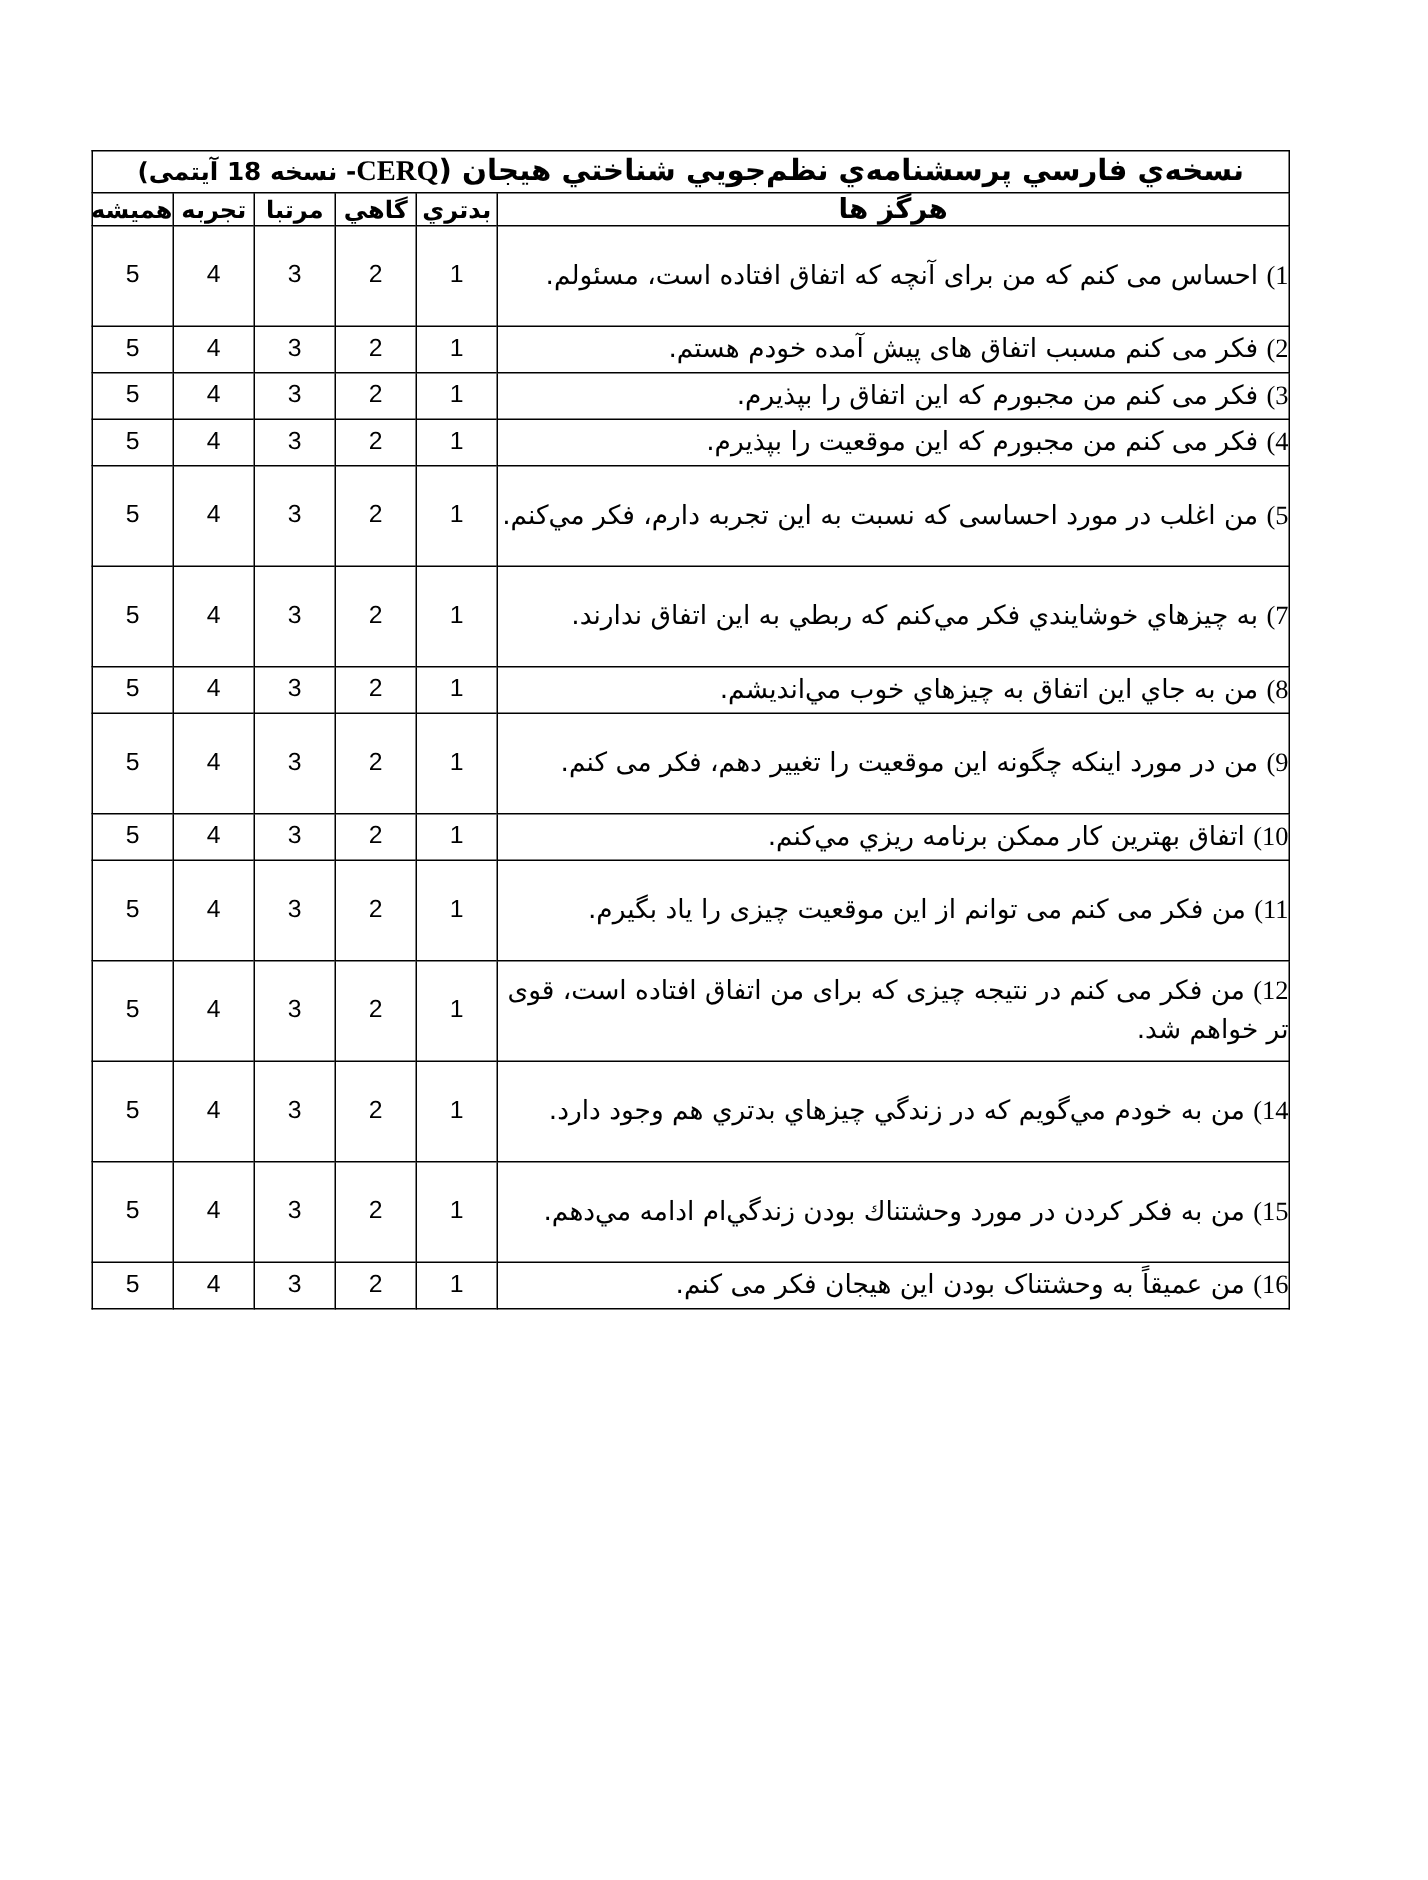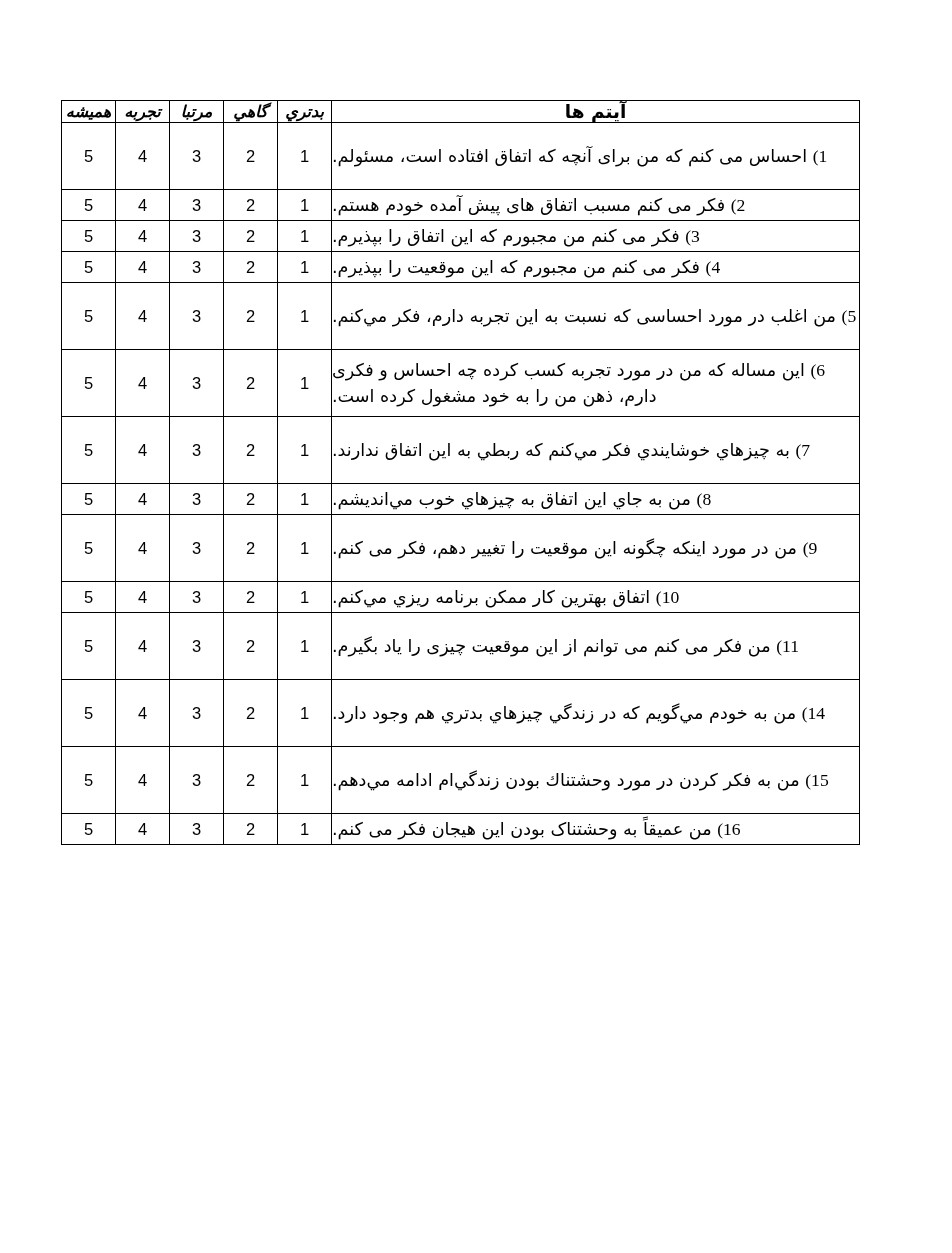--- a/index.html
+++ b/index.html
@@ -72,26 +72,25 @@
     font-size: 18.5px;
     font-weight: bold;
     padding: 6px 10px 8px 10px;
   }
   .hdr-scale {
     text-align: center;
     font-size: 16px;
     font-weight: bold;
     padding: 6px 2px 8px 2px;
     white-space: nowrap;
-    font-style: italic;
   }
 
   
   .item-cell {
-    text-align: left;
+    text-align: right;
     font-size: 17.6px;
     line-height: 1.5;
     padding: 4px 10px 5px 10px;
     direction: rtl;
   }
   .item-cell .num {
     font-family: "Liberation Serif", "DejaVu Serif", serif;
     font-size: 17.6px;
   }
   .val-cell {
@@ -114,21 +113,26 @@
       <colgroup>
         <col style="width:528px">
         <col style="width:54px">
         <col style="width:54px">
         <col style="width:54px">
         <col style="width:54px">
         <col style="width:54px">
       </colgroup>
       <tbody id="table-body">
         <tr>
-          <td class="hdr-items">آيتم ها</td>
+          <td class="title-cell" colspan="6">
+            <span>نسخه‌ي فارسي پرسشنامه‌ي نظم‌جويي شناختي هيجان (</span><span class="lat">CERQ</span><span class="small-fa">- نسخه 18 آيتمى)</span>
+          </td>
+        </tr>
+        <tr>
+          <td class="hdr-items">هرگز ها</td>
           <td class="hdr-scale">بدتري</td>
           <td class="hdr-scale">گاهي</td>
           <td class="hdr-scale">مرتبا</td>
           <td class="hdr-scale">تجربه</td>
           <td class="hdr-scale">هميشه</td>
         </tr>
       <tr class="r-tall">
             <td class="item-cell"><span class="num">1)</span> <span>احساس می کنم که من برای آنچه که اتفاق افتاده است، مسئولم.</span></td>
             <td class="val-cell">1</td>
             <td class="val-cell">2</td>
@@ -162,28 +166,20 @@
           </tr>
           <tr class="r-tall">
             <td class="item-cell"><span class="num">5)</span> <span>من اغلب  در مورد احساسی که نسبت به این تجربه دارم، فکر مي‌كنم.</span></td>
             <td class="val-cell">1</td>
             <td class="val-cell">2</td>
             <td class="val-cell">3</td>
             <td class="val-cell">4</td>
             <td class="val-cell">5</td>
           </tr>
           <tr class="r-tall">
-            <td class="item-cell"><span class="num">6)</span> <span>این مساله که من در مورد تجربه کسب کرده چه احساس و فکری دارم، ذهن من را به خود مشغول کرده است.</span></td>
-            <td class="val-cell">1</td>
-            <td class="val-cell">2</td>
-            <td class="val-cell">3</td>
-            <td class="val-cell">4</td>
-            <td class="val-cell">5</td>
-          </tr>
-          <tr class="r-tall">
             <td class="item-cell"><span class="num">7)</span> <span>به چیزهاي خوشایندي فکر مي‌كنم که ربطي به این اتفاق ندارند.</span></td>
             <td class="val-cell">1</td>
             <td class="val-cell">2</td>
             <td class="val-cell">3</td>
             <td class="val-cell">4</td>
             <td class="val-cell">5</td>
           </tr>
           <tr class="r-short">
             <td class="item-cell"><span class="num">8)</span> <span>من به جاي این اتفاق به چیزهاي خوب مي‌انديشم.</span></td>
             <td class="val-cell">1</td>
@@ -203,20 +199,28 @@
           <tr class="r-short">
             <td class="item-cell"><span class="num">10)</span> <span>اتفاق بهترین کار ممکن برنامه ریزي مي‌كنم.</span></td>
             <td class="val-cell">1</td>
             <td class="val-cell">2</td>
             <td class="val-cell">3</td>
             <td class="val-cell">4</td>
             <td class="val-cell">5</td>
           </tr>
           <tr class="r-tall">
             <td class="item-cell"><span class="num">11)</span> <span>من فکر می کنم می توانم از این موقعیت چیزی را یاد بگیرم.</span></td>
+            <td class="val-cell">1</td>
+            <td class="val-cell">2</td>
+            <td class="val-cell">3</td>
+            <td class="val-cell">4</td>
+            <td class="val-cell">5</td>
+          </tr>
+          <tr class="r-tall">
+            <td class="item-cell"><span class="num">12)</span> <span>من فکر می کنم در نتیجه چیزی که برای من  اتفاق افتاده است، قوی تر خواهم شد.</span></td>
             <td class="val-cell">1</td>
             <td class="val-cell">2</td>
             <td class="val-cell">3</td>
             <td class="val-cell">4</td>
             <td class="val-cell">5</td>
           </tr>
           <tr class="r-tall">
             <td class="item-cell"><span class="num">14)</span> <span>من به خودم مي‌گويم که در زندگي چیزهاي بدتري هم وجود دارد.</span></td>
             <td class="val-cell">1</td>
             <td class="val-cell">2</td>

